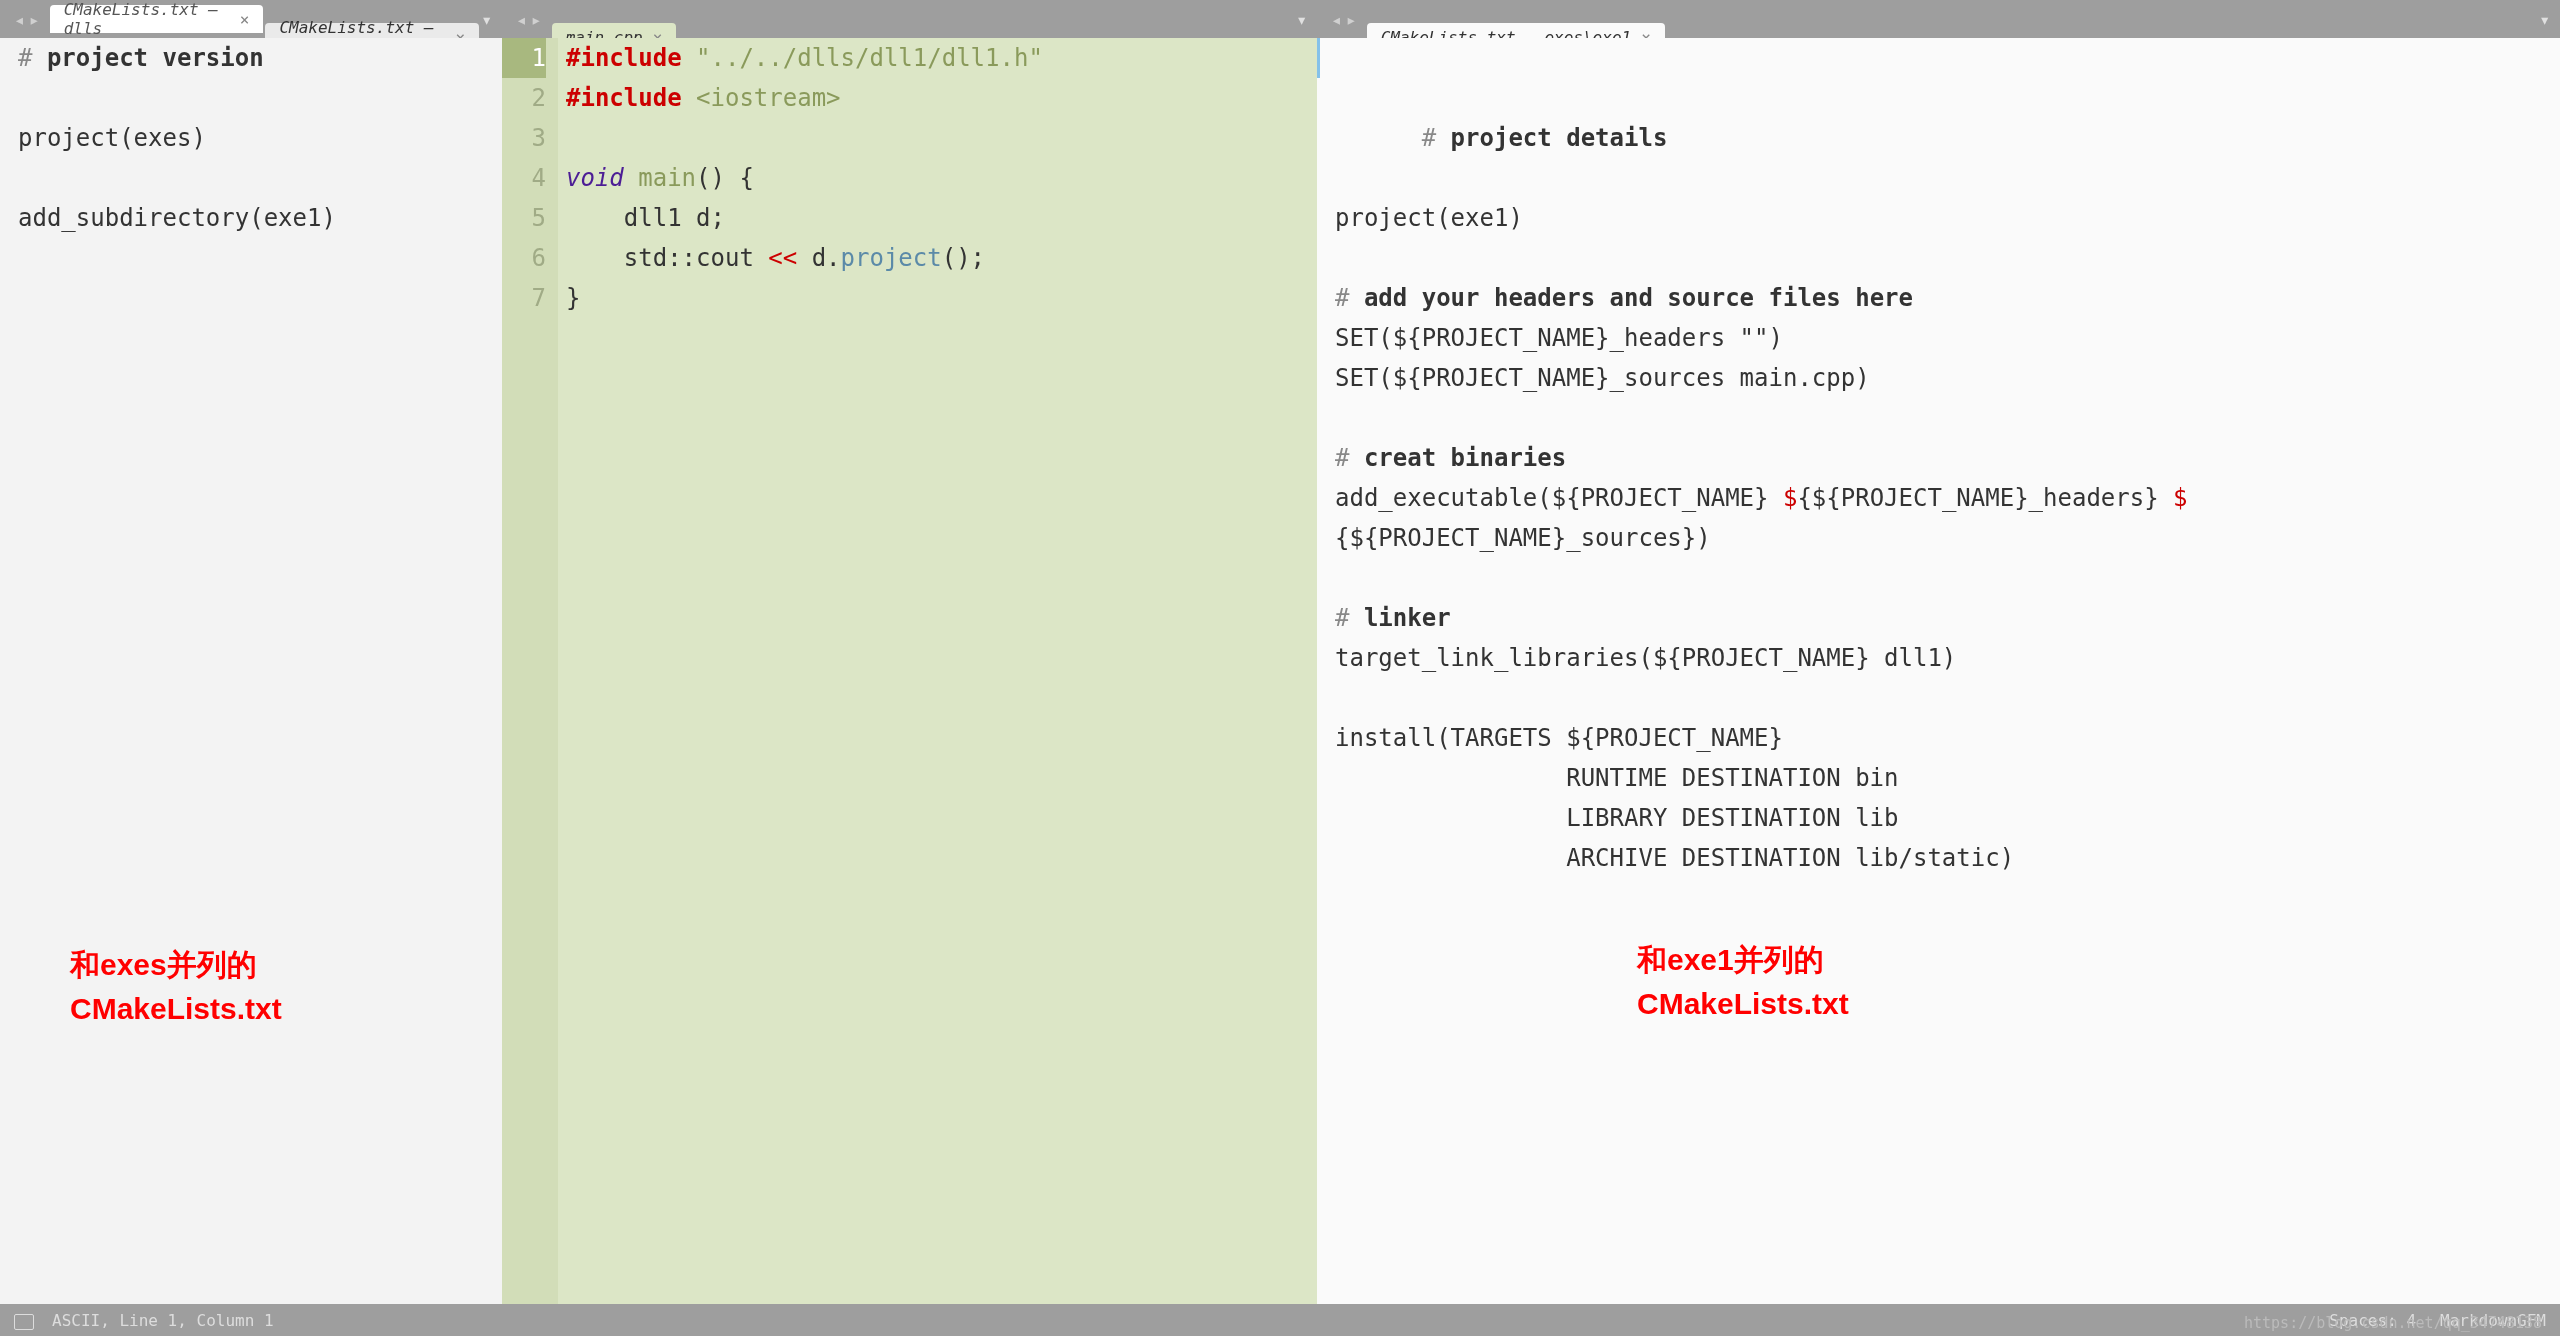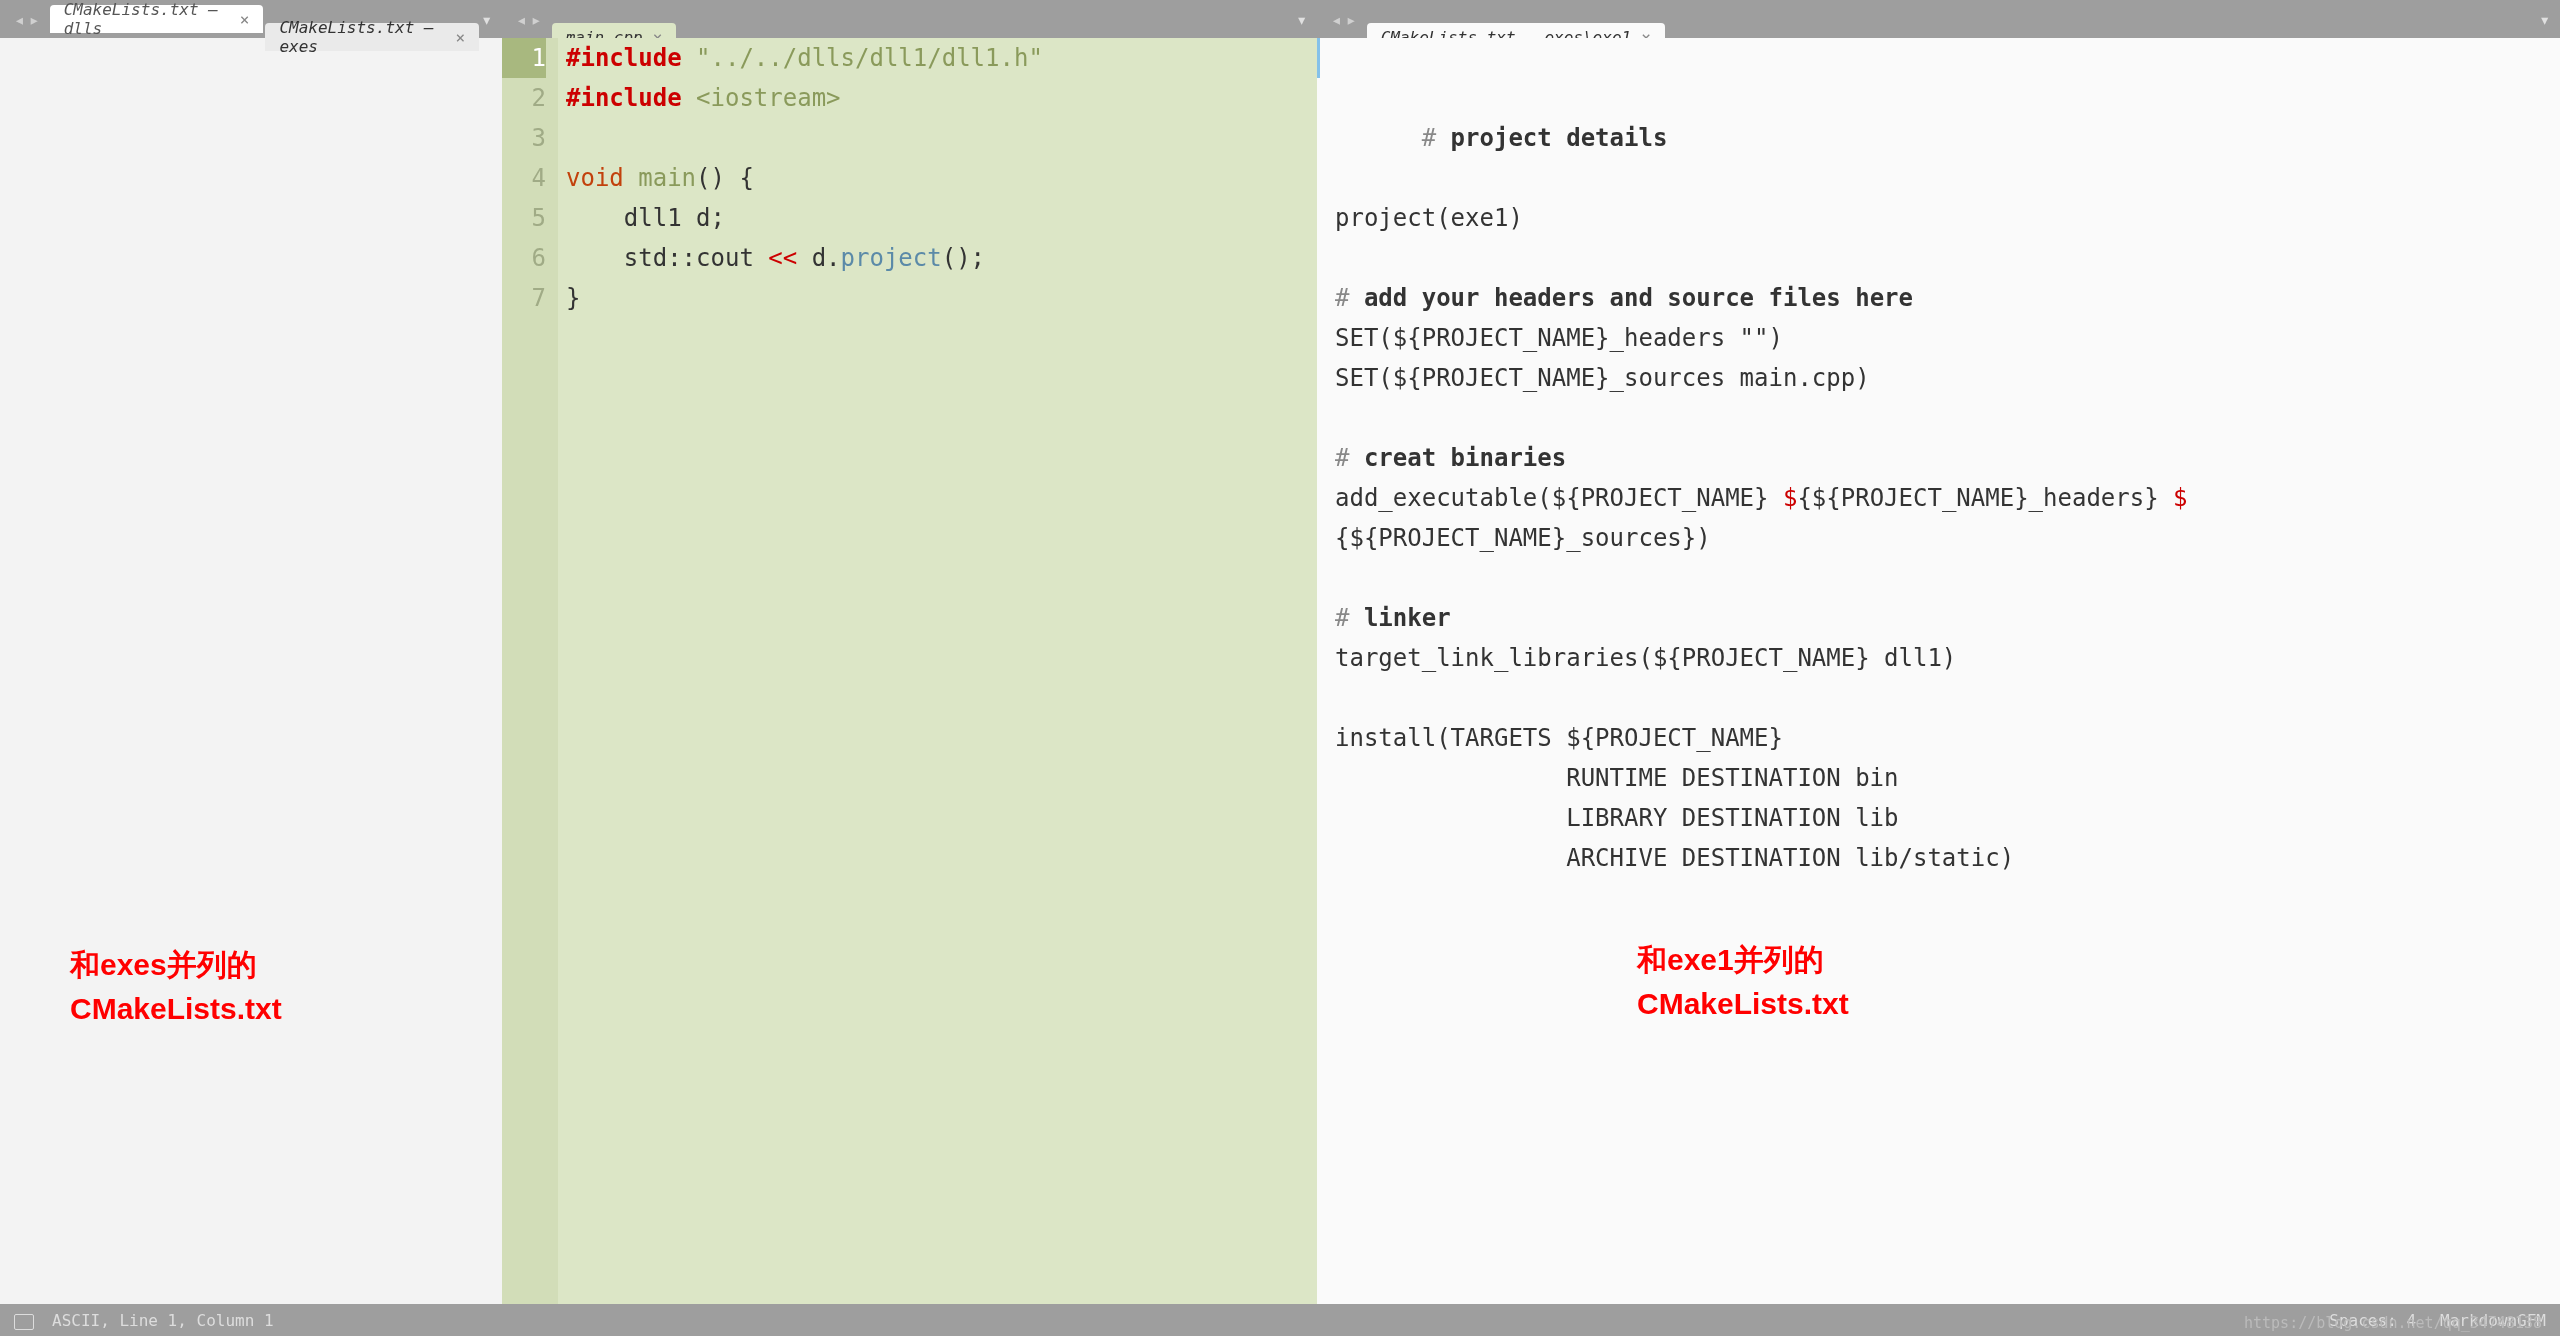--- a/index.html
+++ b/index.html
@@ -116,21 +116,21 @@
 }
 .status-left { display: flex; align-items: flex-end; gap: 18px; }
 .status-icon {
   width: 20px; height: 16px;
   border: 1.5px solid #ddd; border-radius: 2px;
 }
 .kw-comment { color: #888; }
 .kw-bold { font-weight: bold; color: #333; }
 .kw-red { color: #cc0000; font-weight: bold; }
 .kw-str { color: #8a9a5b; }
-.kw-type { color: #c2410c; }
+.kw-type { color: #4c1d95; font-style: italic; }
 .kw-func { color: #8a9a5b; }
 .kw-op { color: #cc0000; }
 .kw-call { color: #5b8aa8; }
 .kw-dollar { color: #cc0000; }
 .cursor-line {
   position: absolute;
   left: 0; top: 0;
   width: 3px; height: 40px;
   background: #85c1e9;
 }
@@ -157,20 +157,25 @@
         <span>CMakeLists.txt — dlls</span>
         <span class="tab-close">×</span>
       </div>
       <div class="tab active">
         <span>CMakeLists.txt — exes</span>
         <span class="tab-close">×</span>
       </div>
       <div class="tab-dropdown">▾</div>
     </div>
     <div class="editor">
+      <div class="code" id="code-left"><span class="kw-comment">#</span> <span class="kw-bold">project version</span>
+
+project(exes)
+
+add_subdirectory(exe1)</div>
       <div class="annotation" style="left:70px; top:905px;" id="anno-left">和exes并列的<br>CMakeLists.txt</div>
     </div>
   </div>
 
   <div class="pane pane-middle">
     <div class="tab-bar tab-bar-middle">
       <div class="tab-nav-arrows">
         <span>◂</span>
         <span>▸</span>
       </div>

